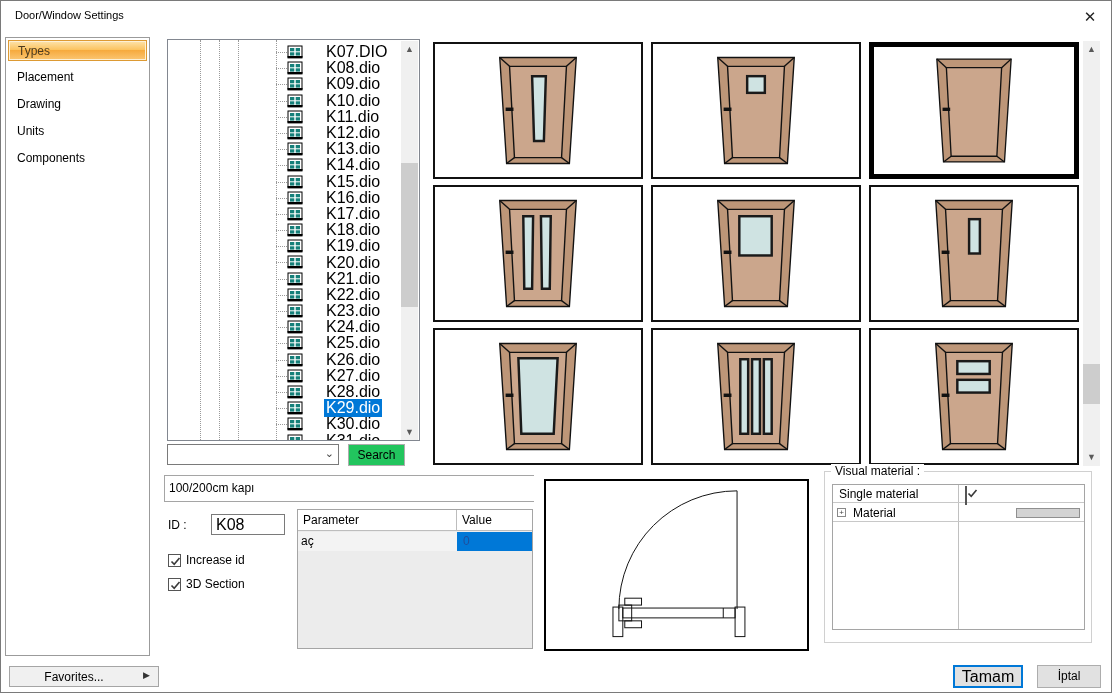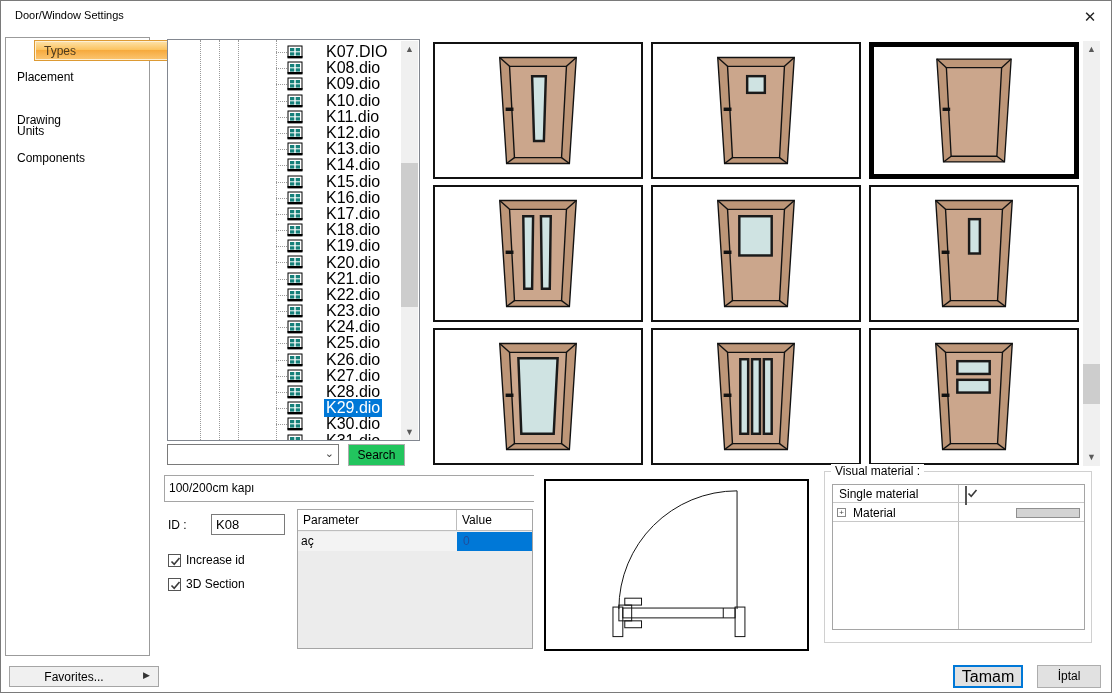--- a/index.html
+++ b/index.html
@@ -7,21 +7,21 @@
   #dialog { position:absolute; left:0; top:0; width:1112px; height:693px; background:#ffffff; border:1px solid #7a7a7a; }
 
   
   #titlebar { position:absolute; left:0; top:0; width:100%; height:30px; background:#fff; }
   #title { position:absolute; left:14px; top:8px; font-size:11px; color:#000; }
   #close-btn { position:absolute; right:10px; top:6px; width:22px; height:20px; text-align:center; font-size:15px; color:#222; cursor:pointer; line-height:20px; }
 
   
   #sidebar { position:absolute; left:4px; top:36px; width:145px; height:619px; background:#fff; border:1px solid #9b9b9b; }
   .side-item { position:absolute; left:2px; width:139px; height:21px; font-size:12px; color:#000; line-height:21px; padding-left:9px; cursor:pointer; }
-  .side-item.selected { background:linear-gradient(#fde3ac,#fbc462 45%,#f6a83a 46%,#fbc673); border:1px solid #dd9a33; border-radius:0; color:#4c3a1e; box-shadow:inset 0 0 0 1px #fdf0d5;margin-left:26px; }
+  .side-item.selected { background:linear-gradient(#fde3ac,#fbc462 45%,#f6a83a 46%,#fbc673); border:1px solid #dd9a33; border-radius:0; color:#4c3a1e; box-shadow:inset 0 0 0 1px #fdf0d5; }
 
   
   #tree { position:absolute; left:166px; top:38px; width:253px; height:402px; background:#fff; border:1px solid #828790; overflow:hidden; }
   .guide { position:absolute; top:0; bottom:0; width:0; border-left:1px dotted #9a9a9a; }
   #tree-items { position:absolute; left:0; top:4px; right:18px; }
   .tree-row { position:relative; height:16.2px; display:flex; align-items:center; }
   .tree-connector { position:absolute; left:108px; top:8px; width:11px; border-top:1px dotted #9a9a9a; }
   .tree-icon { position:absolute; left:119px; top:1px; width:16px; height:14px; }
   .tree-label { position:absolute; left:138px; font-size:16px; color:#000; padding:0 2px; white-space:nowrap;margin-left:18px; }
   .tree-label.selected { background:#0078d7; color:#fff; }
@@ -44,21 +44,21 @@
   .door-cell { background:#fff; border:2px solid #111; position:relative; cursor:pointer; }
   .door-cell.selected { border:5px solid #000; }
   .door-cell svg { position:absolute; left:0; top:0; width:100%; height:100%; }
 
   
   #desc-box { position:absolute; left:163px; top:474px; width:370px; height:27px; border:1px solid #a5a5a5; border-right:none; background:#fff; }
   #desc-text { position:absolute; left:4px; top:5px; font-size:12px; color:#000; }
 
   
   #id-label { position:absolute; left:167px; top:517px; font-size:12px; }
-  #id-field { position:absolute; left:210px; top:513px; width:74px; height:21px; border:1px solid #7a7a7a; font-size:13px; padding-left:4px; outline:none; }
+  #id-field { position:absolute; left:210px; top:513px; width:74px; height:21px; border:1px solid #7a7a7a; font-size:16px; padding-left:4px; outline:none; }
   .cb-row { position:absolute; left:167px; display:flex; align-items:center; gap:5px; font-size:12px; cursor:pointer; }
   .cb-box { width:13px; height:13px; background:#fff; border:1px solid #555; position:relative; }
   .cb-box svg { position:absolute; left:0px; top:0px; }
 
   
   #param-table { position:absolute; left:296px; top:508px; width:236px; height:140px; border:1px solid #a5a5a5; background:#ececec; }
   #param-header { position:absolute; left:0; top:0; width:100%; height:21px; background:#fff; border-bottom:1px solid #bdbdbd; }
   .ph-cell { position:absolute; top:0; height:21px; font-size:12px; line-height:21px; padding-left:5px; }
   #ph-div { position:absolute; left:158px; top:0; height:100%; border-left:1px solid #bdbdbd; }
   #param-row { position:absolute; left:0; top:22px; width:100%; height:19px; outline:1px dotted #333; outline-offset:-1px; }
@@ -93,21 +93,21 @@
 <div id="dialog">
 
   <div id="titlebar">
     <span id="title">Door/Window Settings</span>
     <span id="close-btn">✕</span>
   </div>
 
   <div id="sidebar">
       <div class="side-item selected" style="top: 2px;">Types</div>
       <div class="side-item" style="top: 29px;">Placement</div>
-      <div class="side-item" style="top: 56px; margin-top: 16px;">Drawing</div>
+      <div class="side-item" style="top: 56px;">Drawing</div>
       <div class="side-item" style="top: 83px;">Units</div>
       <div class="side-item" style="top: 110px;">Components</div>
     </div>
 
   <div id="tree">
     <div class="guide" style="left:32px"></div>
     <div class="guide" style="left:51px"></div>
     <div class="guide" style="left:70px"></div>
     <div class="guide" style="left:108px"></div>
     <div id="tree-items">

